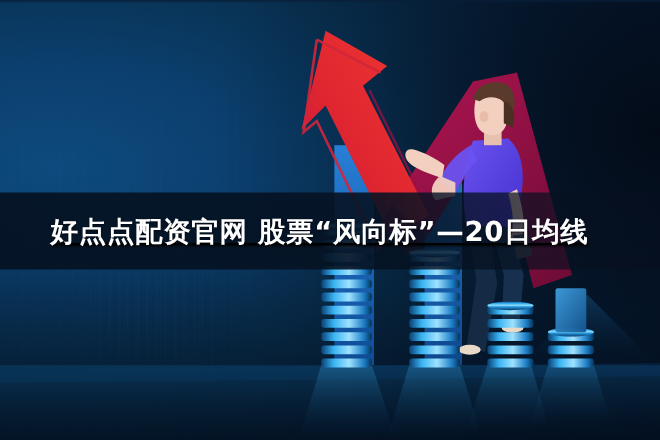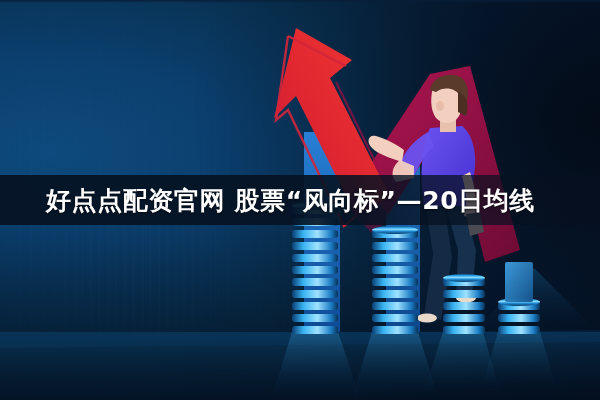--- a/index.html
+++ b/index.html
@@ -76,28 +76,29 @@
     position: absolute;
     inset: 0;
   }
 
   
   .title-band {
     position: absolute;
     left: 0;
     right: 0;
     top: 175px;
-    height: 50px;
+    height: 70px;
     background: linear-gradient(to right,
                 rgba(5,18,34,0.93) 0%,
                 rgba(5,18,34,0.90) 55%,
                 rgba(6,16,32,0.72) 78%,
                 rgba(6,14,30,0.58) 100%);
     display: flex;
     align-items: center;
+    text-decoration: underline;
   }
   .title-text {
     margin-left: 46px;
     color: #ffffff;
     font-size: 25px;
     font-weight: 700;
     letter-spacing: 0.6px;
     white-space: nowrap;
     text-shadow: 0 1px 2px rgba(0,0,0,0.65);
     font-family: "DejaVu Sans", "Liberation Sans", sans-serif;

